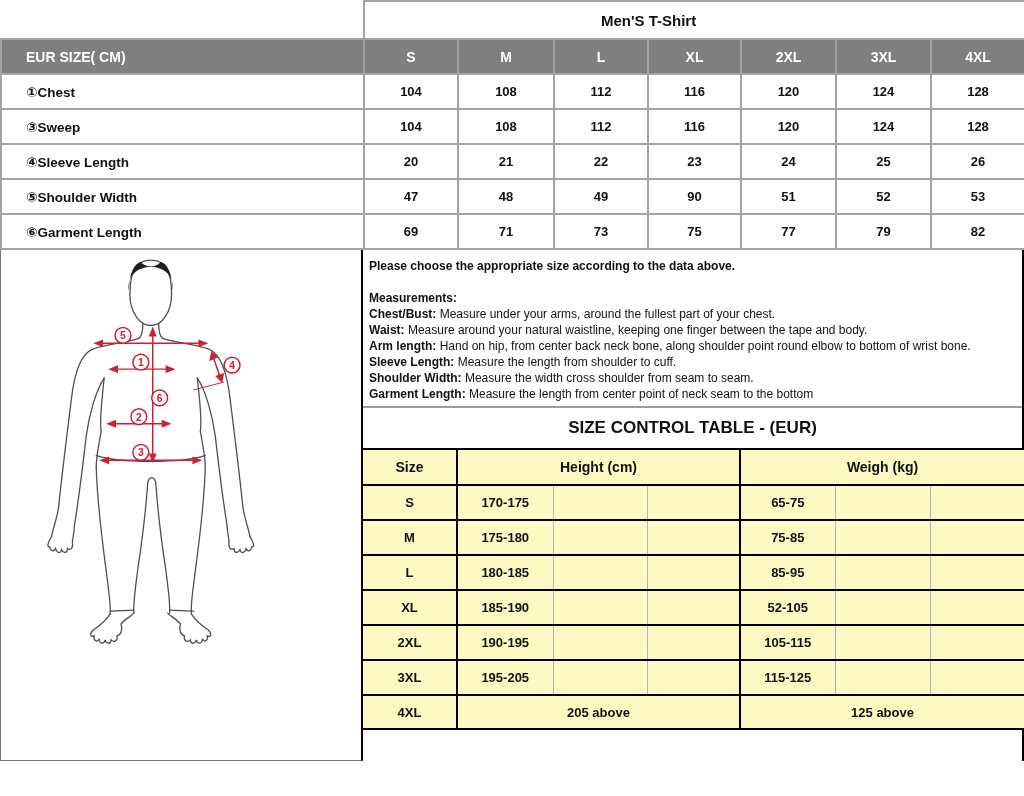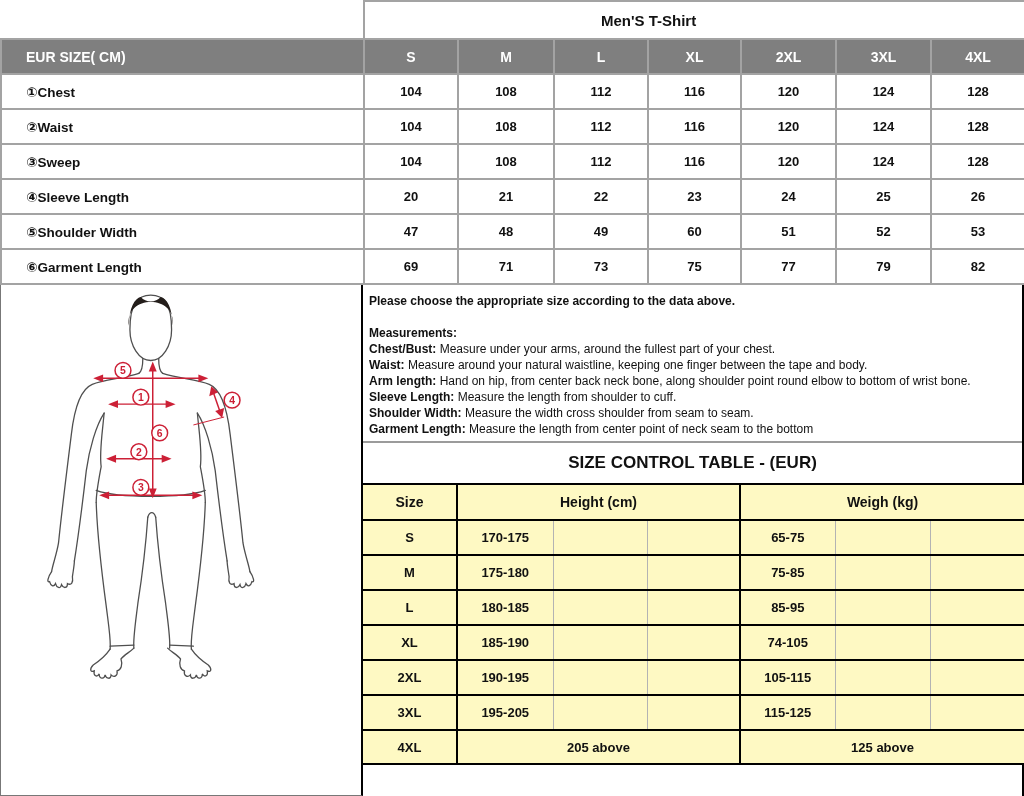--- a/index.html
+++ b/index.html
@@ -89,30 +89,20 @@
       <td class="labelCell">①Chest</td>
       <td>104</td>
       <td>108</td>
       <td>112</td>
       <td>116</td>
       <td>120</td>
       <td>124</td>
       <td>128</td>
     </tr>
     <tr class="dataRow">
-      <td class="labelCell">②Waist</td>
-      <td>104</td>
-      <td>108</td>
-      <td>112</td>
-      <td>116</td>
-      <td>120</td>
-      <td>124</td>
-      <td>128</td>
-    </tr>
-    <tr class="dataRow">
       <td class="labelCell">③Sweep</td>
       <td>104</td>
       <td>108</td>
       <td>112</td>
       <td>116</td>
       <td>120</td>
       <td>124</td>
       <td>128</td>
     </tr>
     <tr class="dataRow">
@@ -123,21 +113,21 @@
       <td>23</td>
       <td>24</td>
       <td>25</td>
       <td>26</td>
     </tr>
     <tr class="dataRow">
       <td class="labelCell">⑤Shoulder Width</td>
       <td>47</td>
       <td>48</td>
       <td>49</td>
-      <td>60</td>
+      <td>90</td>
       <td>51</td>
       <td>52</td>
       <td>53</td>
     </tr>
     <tr class="dataRow">
       <td class="labelCell">⑥Garment Length</td>
       <td>69</td>
       <td>71</td>
       <td>73</td>
       <td>75</td>
@@ -267,21 +257,21 @@
           <td class="bk"></td>
           <td class="lg">85-95</td>
           <td class="lg"></td>
           <td></td>
         </tr>
         <tr>
           <td class="bk">XL</td>
           <td class="lg">185-190</td>
           <td class="lg"></td>
           <td class="bk"></td>
-          <td class="lg">74-105</td>
+          <td class="lg">52-105</td>
           <td class="lg"></td>
           <td></td>
         </tr>
         <tr>
           <td class="bk">2XL</td>
           <td class="lg">190-195</td>
           <td class="lg"></td>
           <td class="bk"></td>
           <td class="lg">105-115</td>
           <td class="lg"></td>

